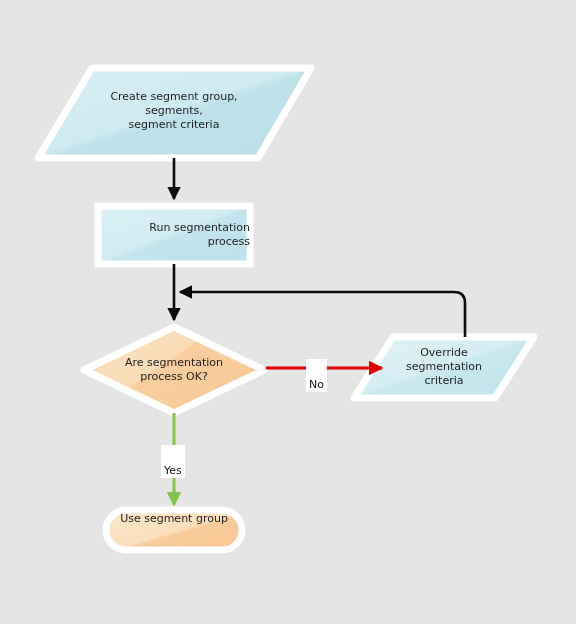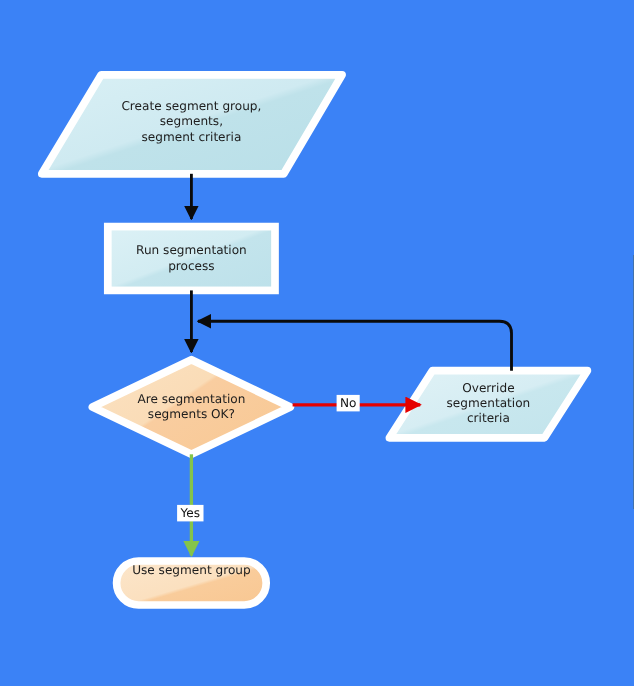--- a/index.html
+++ b/index.html
@@ -4,21 +4,21 @@
 <style>
   html, body {
     margin: 0;
     padding: 0;
     background: #4a656e;
   }
   #canvas {
     position: relative;
     width: 576px;
     height: 624px;
-    background: #3b82f6;
+    background: #e5e5e5;
     overflow: hidden;
     font-family: "DejaVu Sans", "Liberation Sans", sans-serif;
   }
   #flow-svg {
     position: absolute;
     top: 0;
     left: 0;
     width: 576px;
     height: 624px;
   }
@@ -32,21 +32,21 @@
     white-space: pre-line;
     pointer-events: none;
   }
   .edge-label {
     position: absolute;
     background: #ffffff;
     color: #111111;
     font-size: 11px;
     line-height: 13px;
     font-family: "DejaVu Sans", "Liberation Sans", sans-serif;
-    padding: 1px 3px 1px 3px;
+    padding: 19px 3px 1px 3px;
     text-align: center;
   }
 </style>
 </head>
 <body>
 
 <div id="canvas">
 
   <svg id="flow-svg" viewBox="0 0 576 624">
     <defs>
@@ -113,29 +113,29 @@
 
     <path d="M 465 337 L 465 303 Q 465 292 454 292 L 180 292" fill="none" stroke="#0b0b0b" stroke-width="2.6" marker-end="url(#arrowBlackLeft)"></path>
 
     <line x1="174" y1="413" x2="174" y2="505" stroke="#84c44a" stroke-width="3" marker-end="url(#arrowGreen)"></line>
   </svg>
 
   <div class="node-label" style="left:74px; top:90px; width:200px;">Create segment group,
 segments,
 segment criteria</div>
 
-  <div class="node-label" style="left:98px; top:221px; width:152px;">Run segmentation
+  <div class="node-label" style="left:98px; top:221px; width:152px;text-align:right;">Run segmentation
 process</div>
 
   <div class="node-label" style="left:94px; top:356px; width:160px;">Are segmentation
-segments OK?</div>
+process OK?</div>
 
   <div class="node-label" style="left:364px; top:346px; width:160px;">Override
 segmentation
 criteria</div>
 
   <div class="node-label" style="left:106px; top:512px; width:136px;">Use segment group</div>
 
   <div class="edge-label" style="left:306px; top:359px;">No</div>
 
-  <div class="edge-label" style="left:161px; top:459px;">Yes</div>
+  <div class="edge-label" style="left:161px; top:445px;">Yes</div>
 
 </div>
 
 </body></html>

